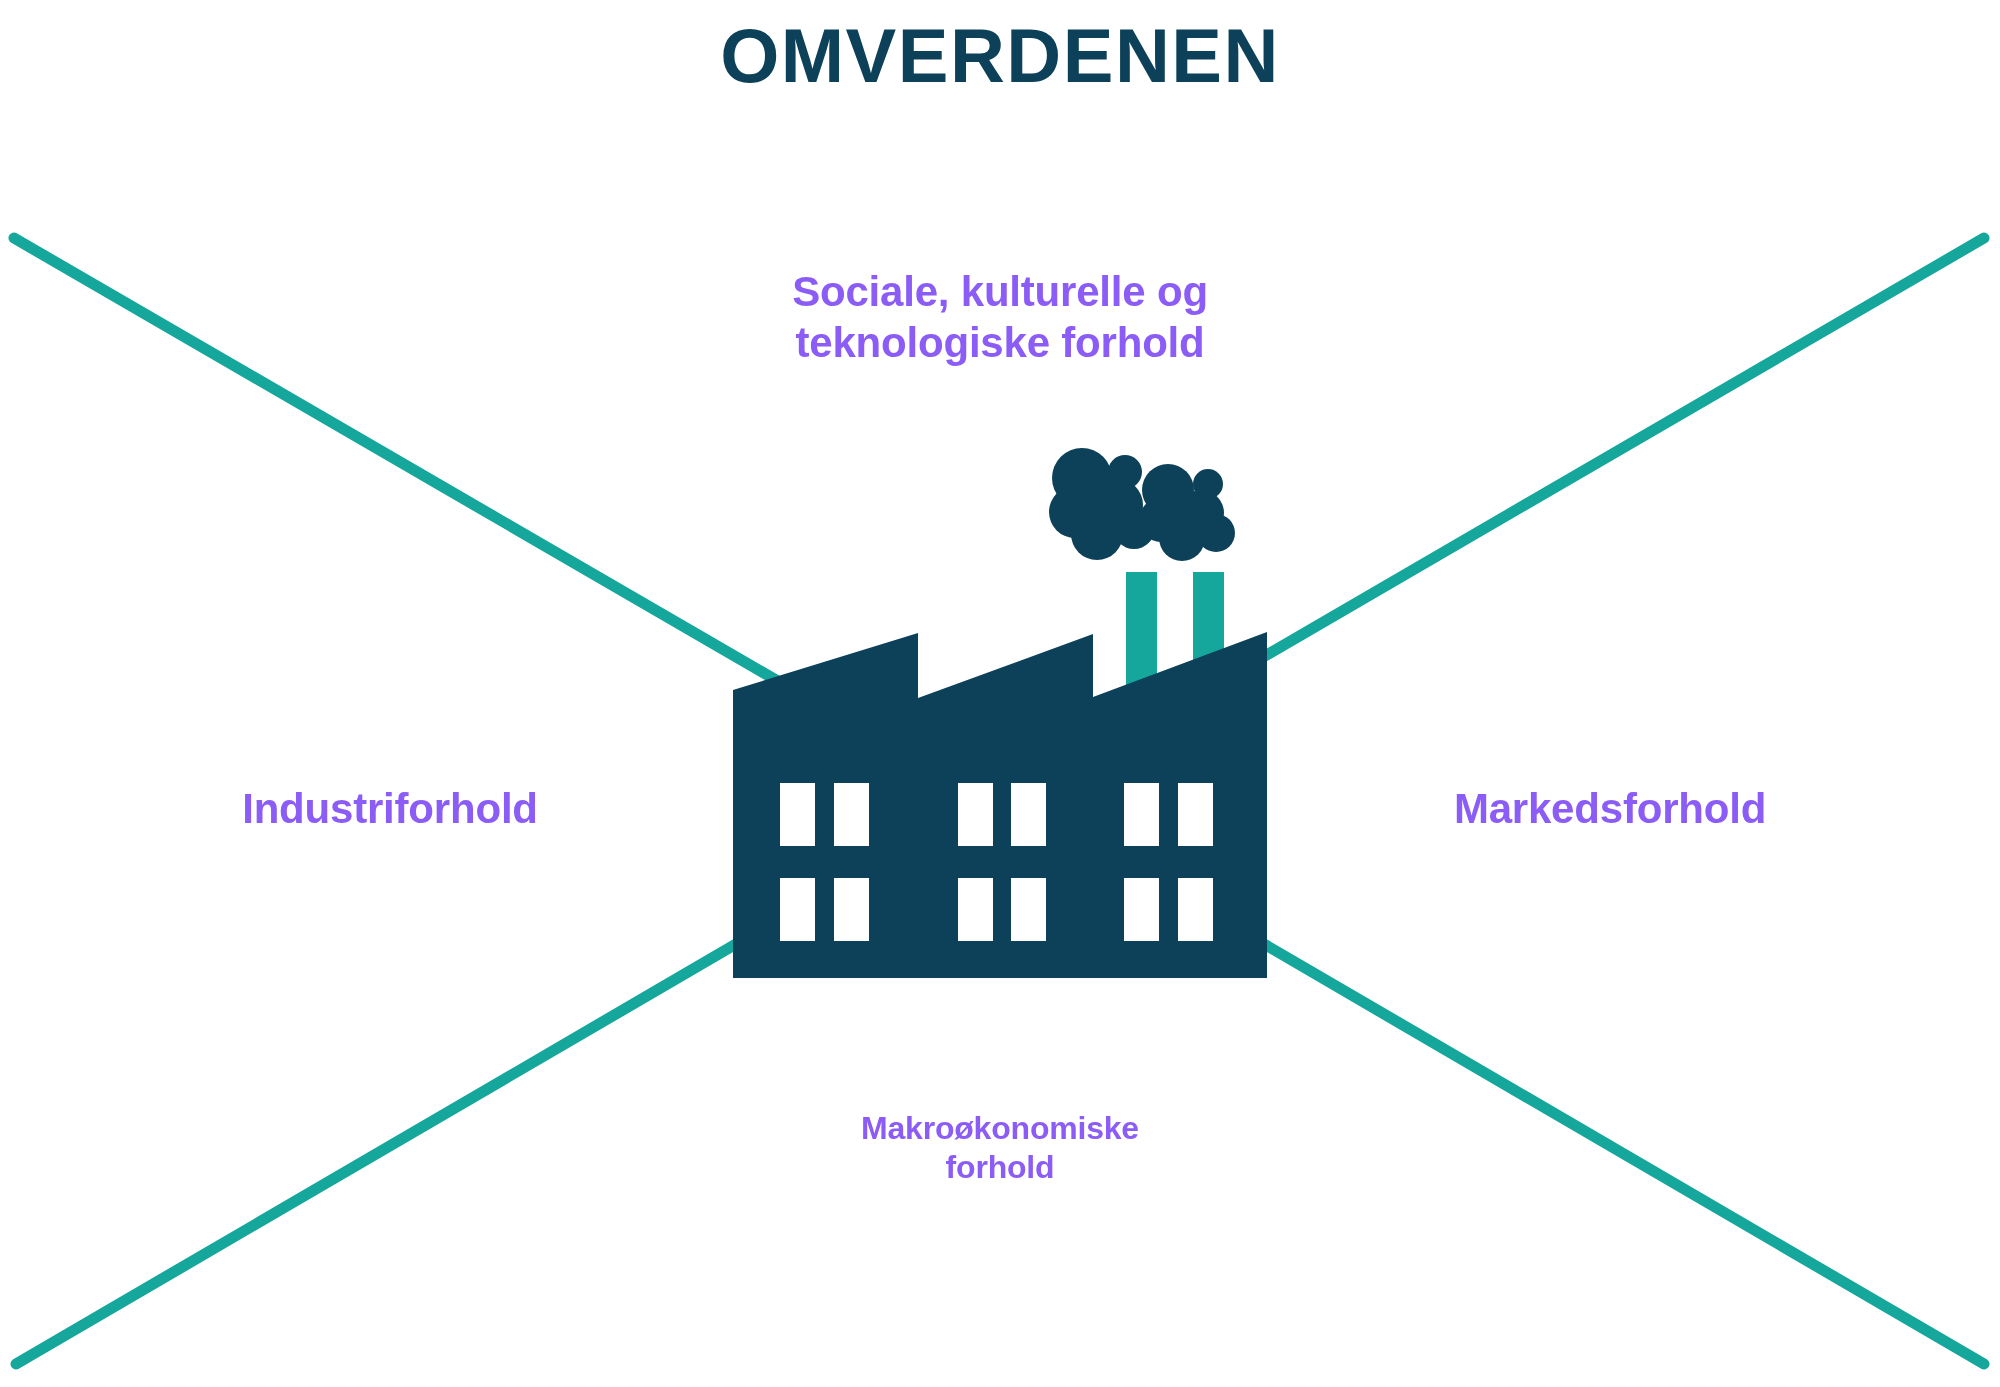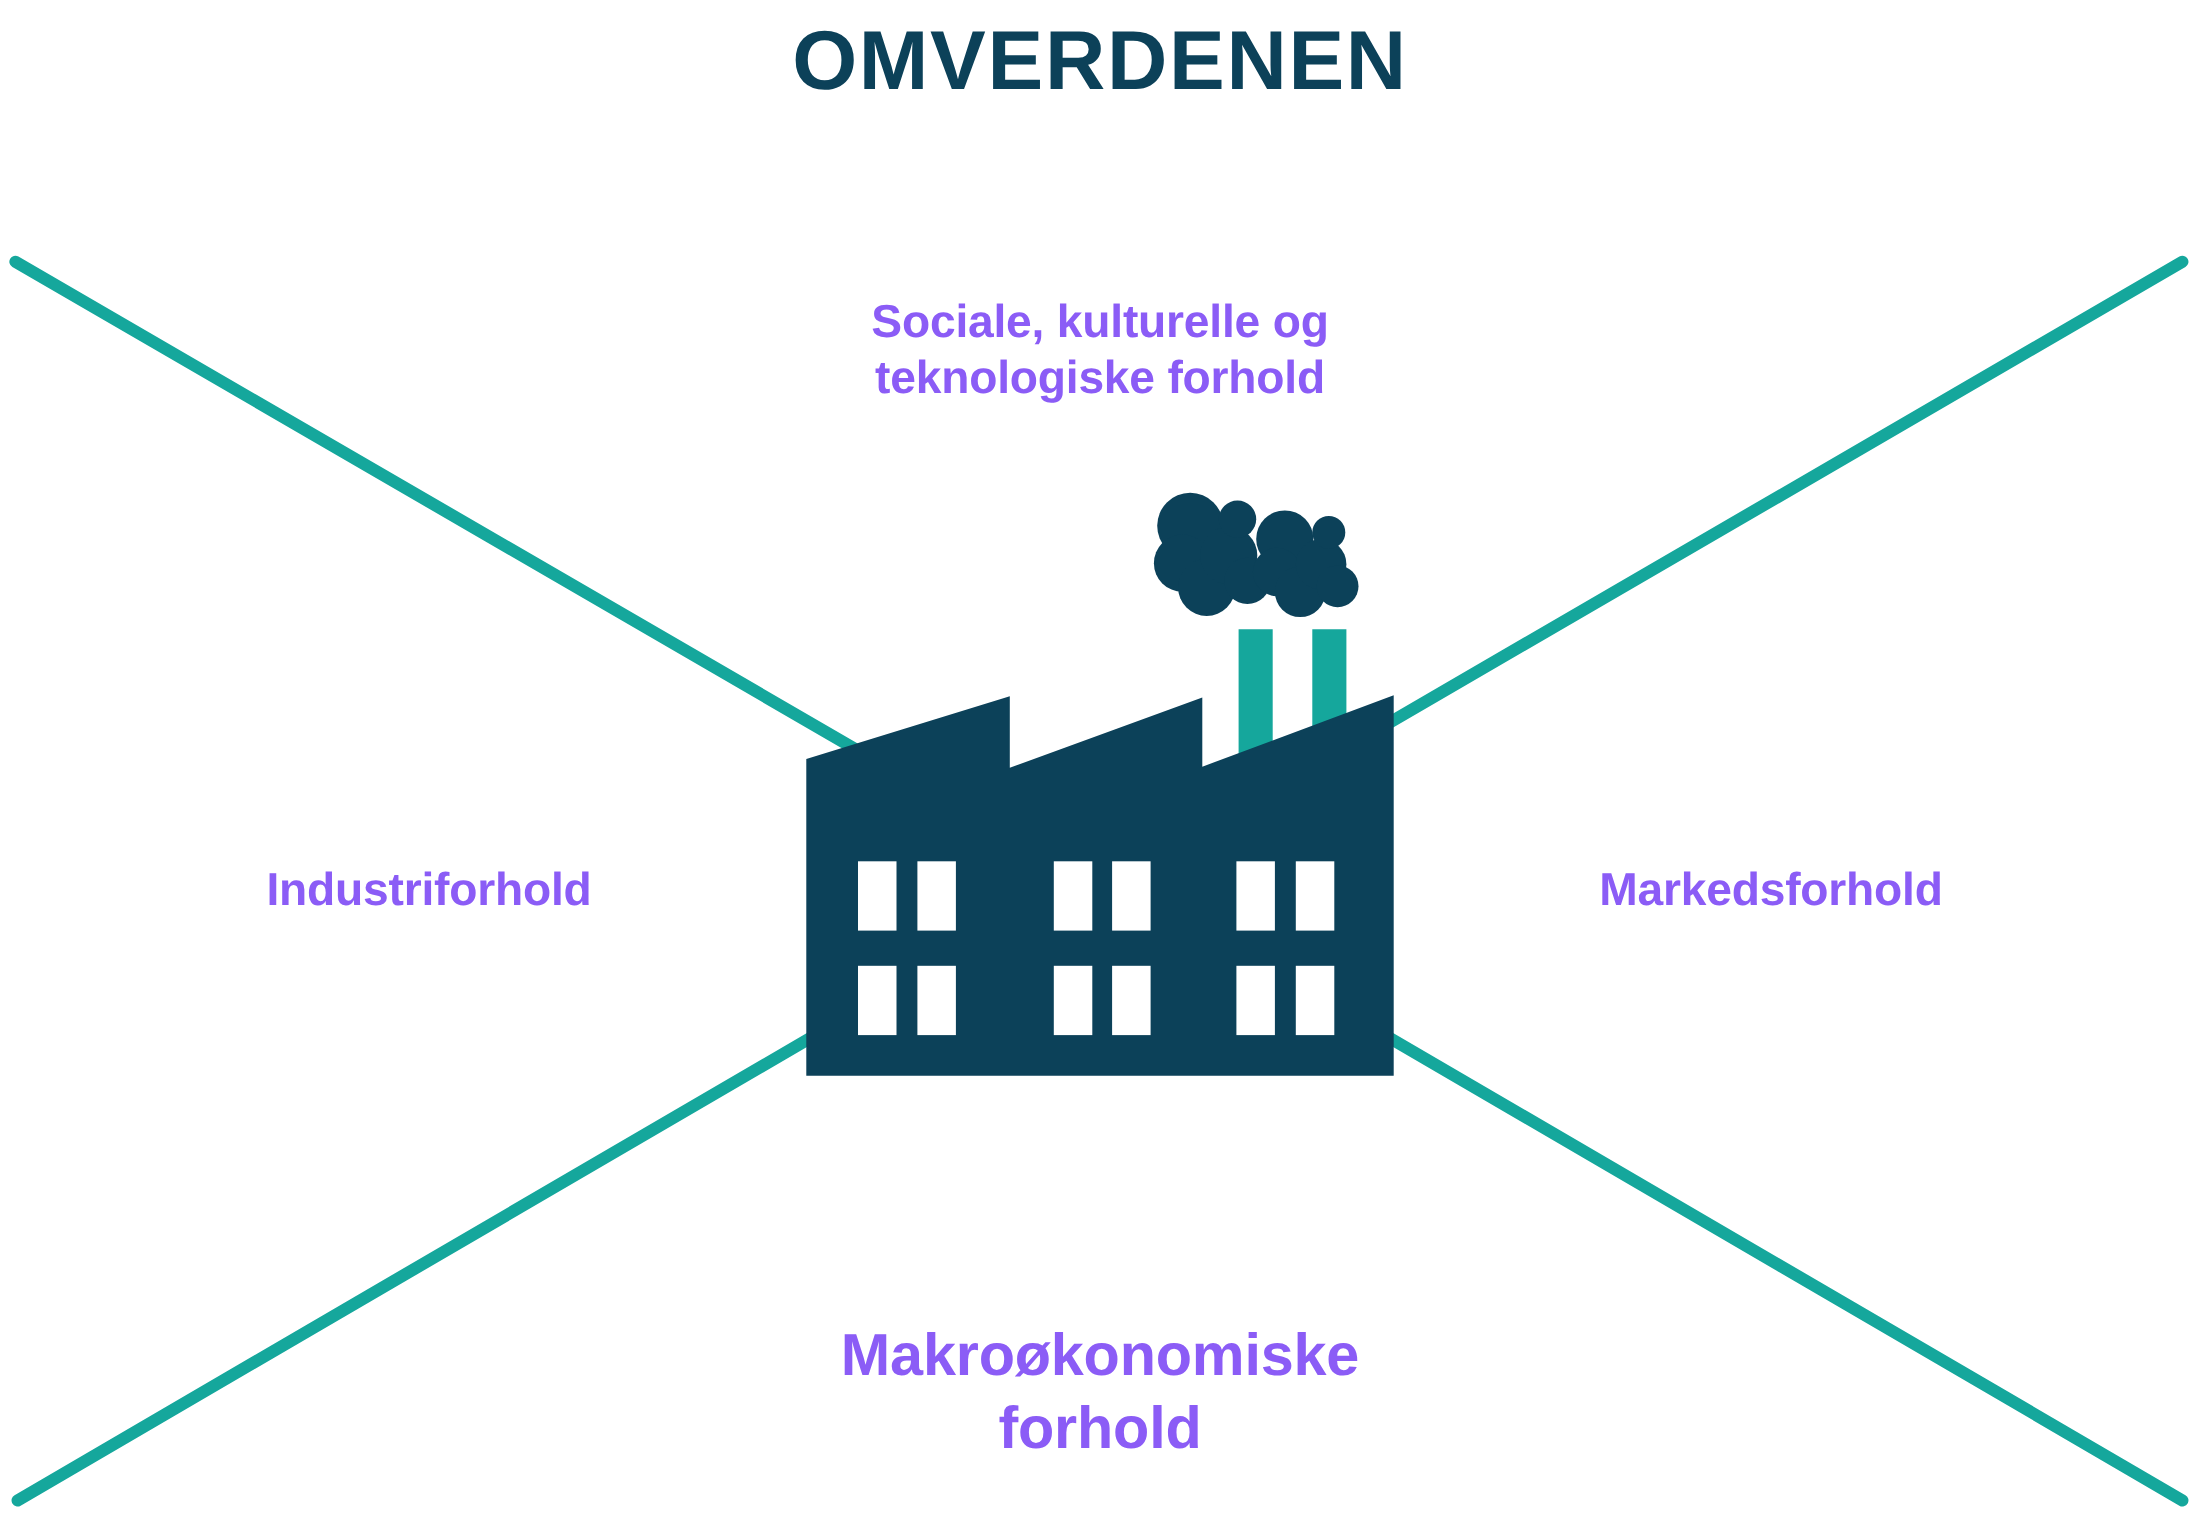--- a/index.html
+++ b/index.html
@@ -60,23 +60,23 @@
     font-size: 42px;
   }
   #label-right {
     left: 1360px;
     top: 783px;
     width: 500px;
     font-size: 42px;
   }
   #label-bottom {
     left: 600px;
-    top: 1200px;
+    top: 1109px;
     width: 800px;
-    font-size: 54px;
+    font-size: 32px;
   }
 </style>
 </head>
 <body>
 
 <div id="canvas">
 
   <div id="page-title">OMVERDENEN</div>
 
   <svg id="diagram-svg" viewBox="0 0 2000 1387">

